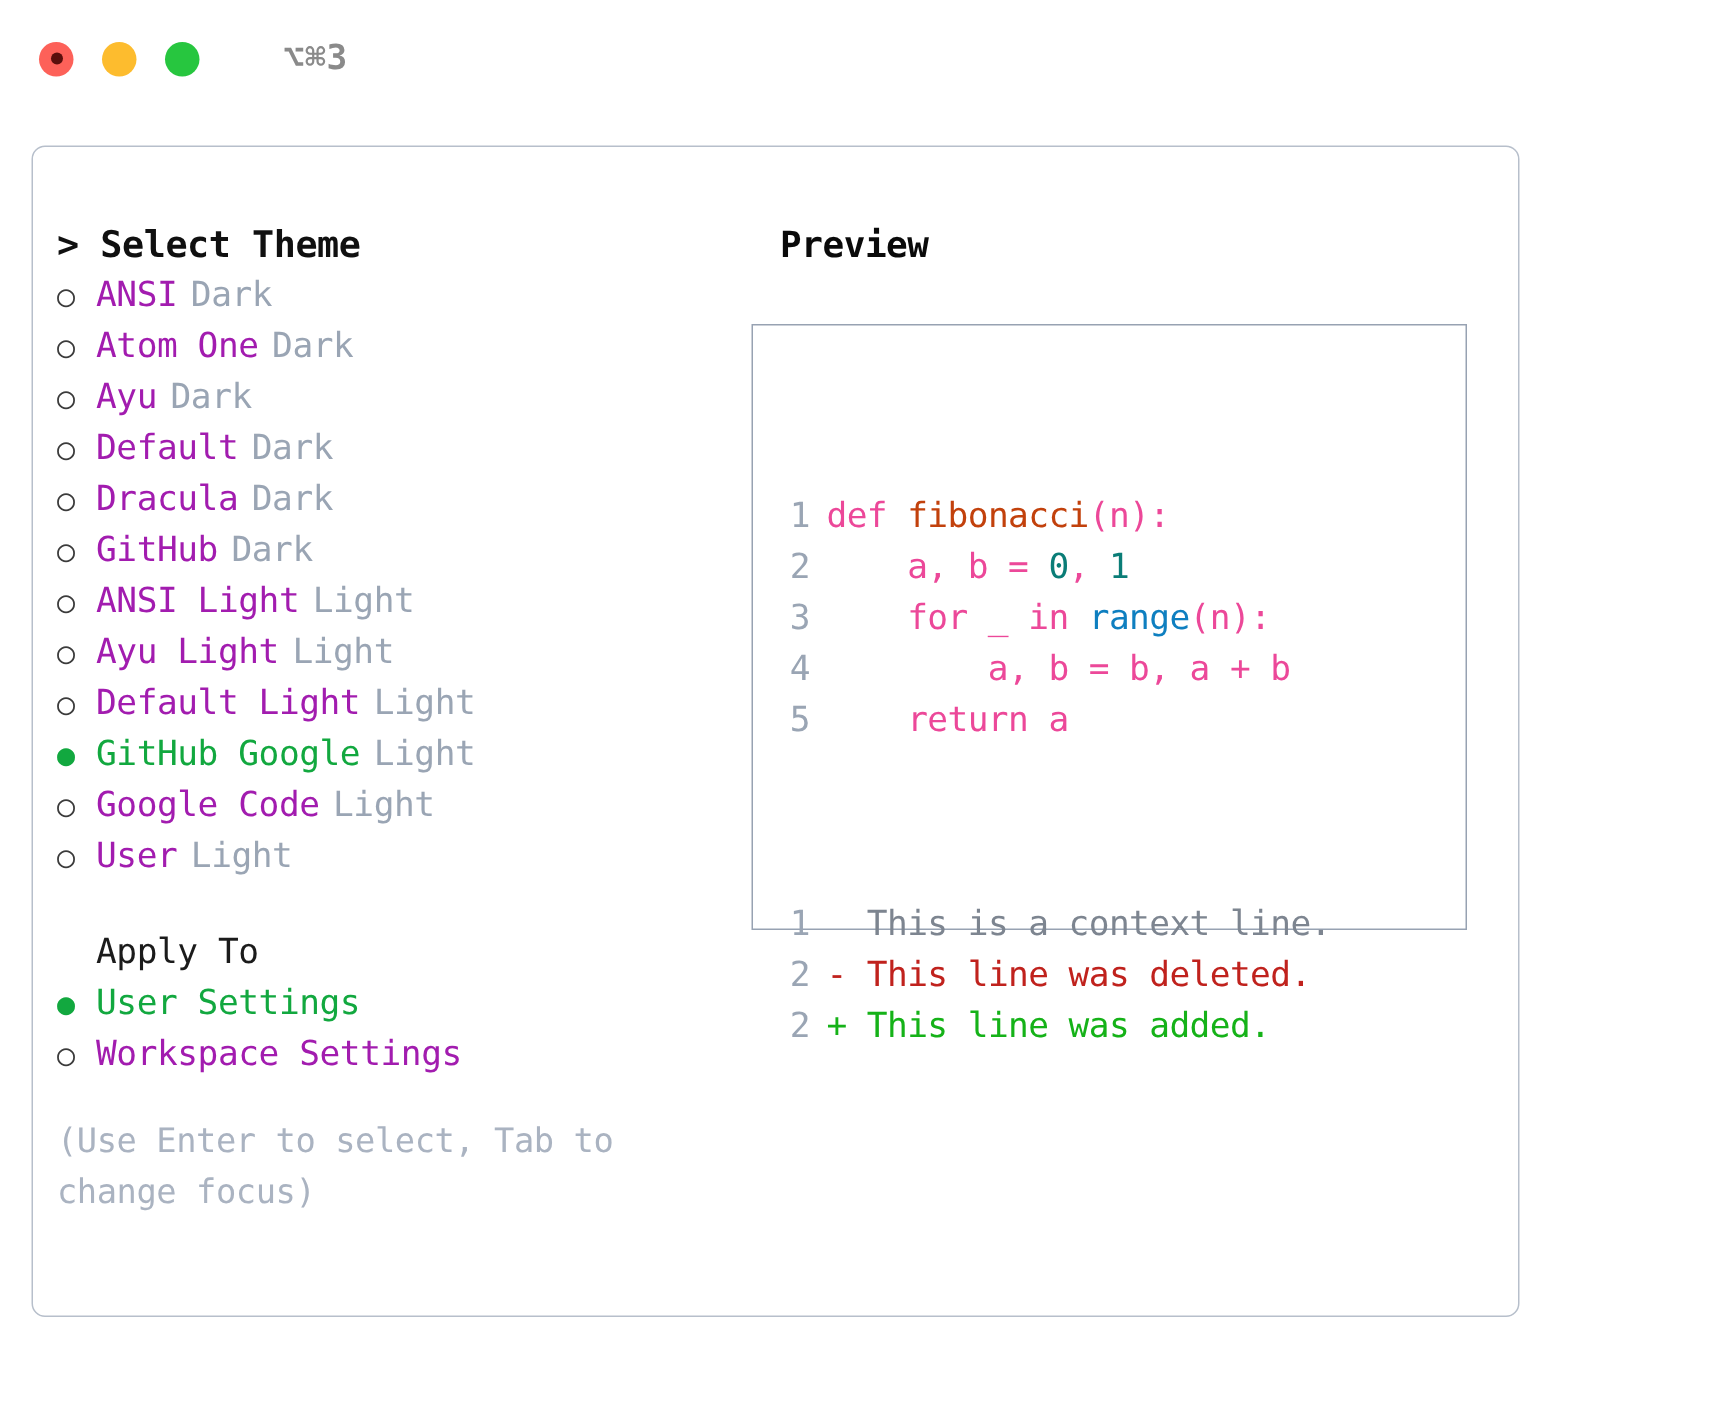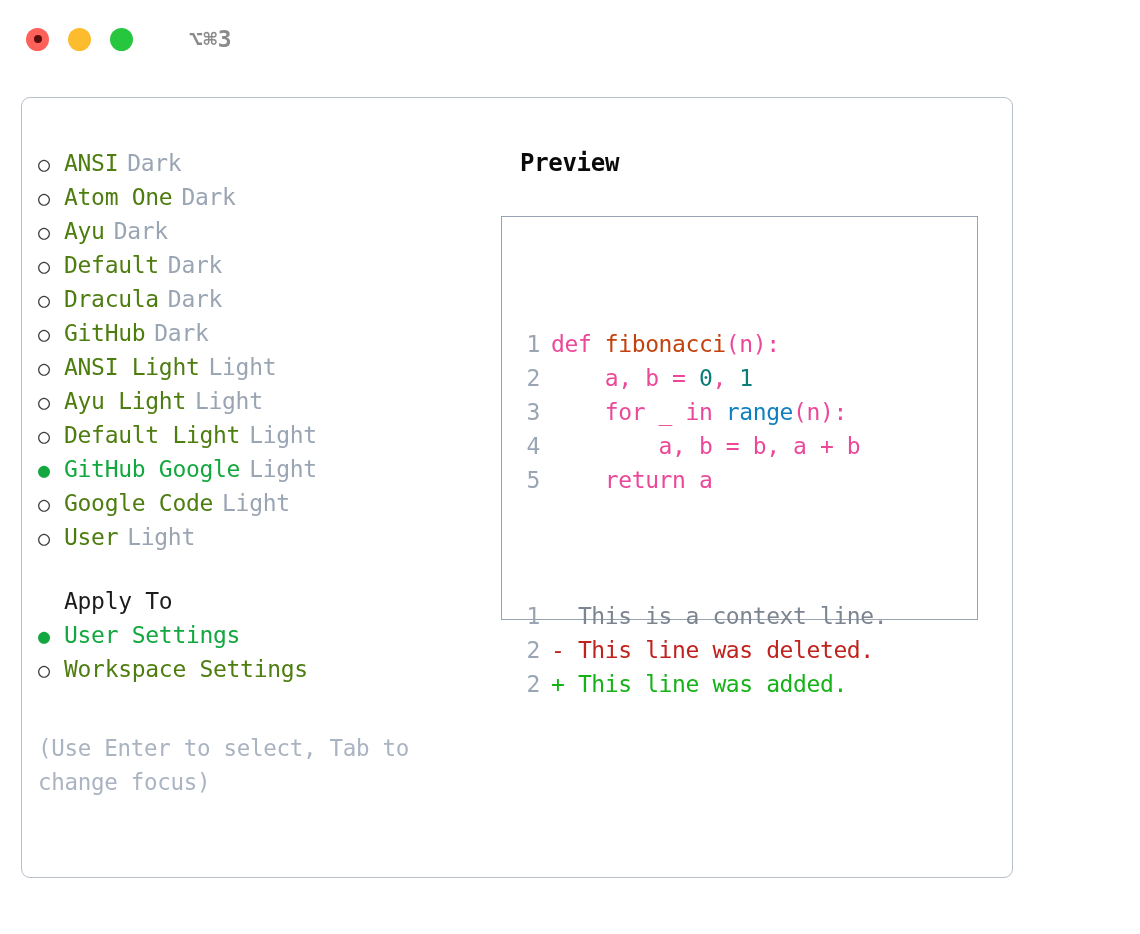--- a/index.html
+++ b/index.html
@@ -114,39 +114,39 @@
   }
   .bullet {
     display: inline-block;
     width: 26px;
     flex: 0 0 26px;
     color: #3b3b3b;
     font-size: 20px;
     line-height: 34px;
   }
   .bullet.filled { color: #12a83f; }
-  .row-label { color: #4d7c0f; }
+  .row-label { color: #a21caf; }
   .row.selected .row-label { color: #12a83f; }
   .badge {
     color: #9aa5b4;
     margin-left: 9px;
   }
   .subsection {
     margin-top: 30px;
   }
   .apply-title {
     font-size: 23px;
     color: #1b1b1b;
     line-height: 34px;
     padding-left: 26px;
     white-space: pre;
     letter-spacing: -0.3px;
   }
   .hint {
-    margin-top: 45px;
+    margin-top: 24px;
     font-size: 22.5px;
     line-height: 34px;
     color: #aab3c1;
     width: 400px;
     letter-spacing: -0.3px;
   }
 
   
   .right-col {
     position: absolute;
@@ -210,20 +210,21 @@
       <span class="light amber"></span>
       <span class="light green"></span>
     </div>
     <div class="shortcut">⌥⌘3</div>
   </div>
 
   <div class="panel">
     <div class="columns">
 
       <div class="left-col">
+        <div class="section-title">&gt; Select Theme</div>
 
         <div class="list" id="theme-list">
             <div class="row"><span class="bullet">○</span><span class="row-label">ANSI</span><span class="badge">Dark</span></div>
             <div class="row"><span class="bullet">○</span><span class="row-label">Atom One</span><span class="badge">Dark</span></div>
             <div class="row"><span class="bullet">○</span><span class="row-label">Ayu</span><span class="badge">Dark</span></div>
             <div class="row"><span class="bullet">○</span><span class="row-label">Default</span><span class="badge">Dark</span></div>
             <div class="row"><span class="bullet">○</span><span class="row-label">Dracula</span><span class="badge">Dark</span></div>
             <div class="row"><span class="bullet">○</span><span class="row-label">GitHub</span><span class="badge">Dark</span></div>
             <div class="row"><span class="bullet">○</span><span class="row-label">ANSI Light</span><span class="badge">Light</span></div>
             <div class="row"><span class="bullet">○</span><span class="row-label">Ayu Light</span><span class="badge">Light</span></div>

